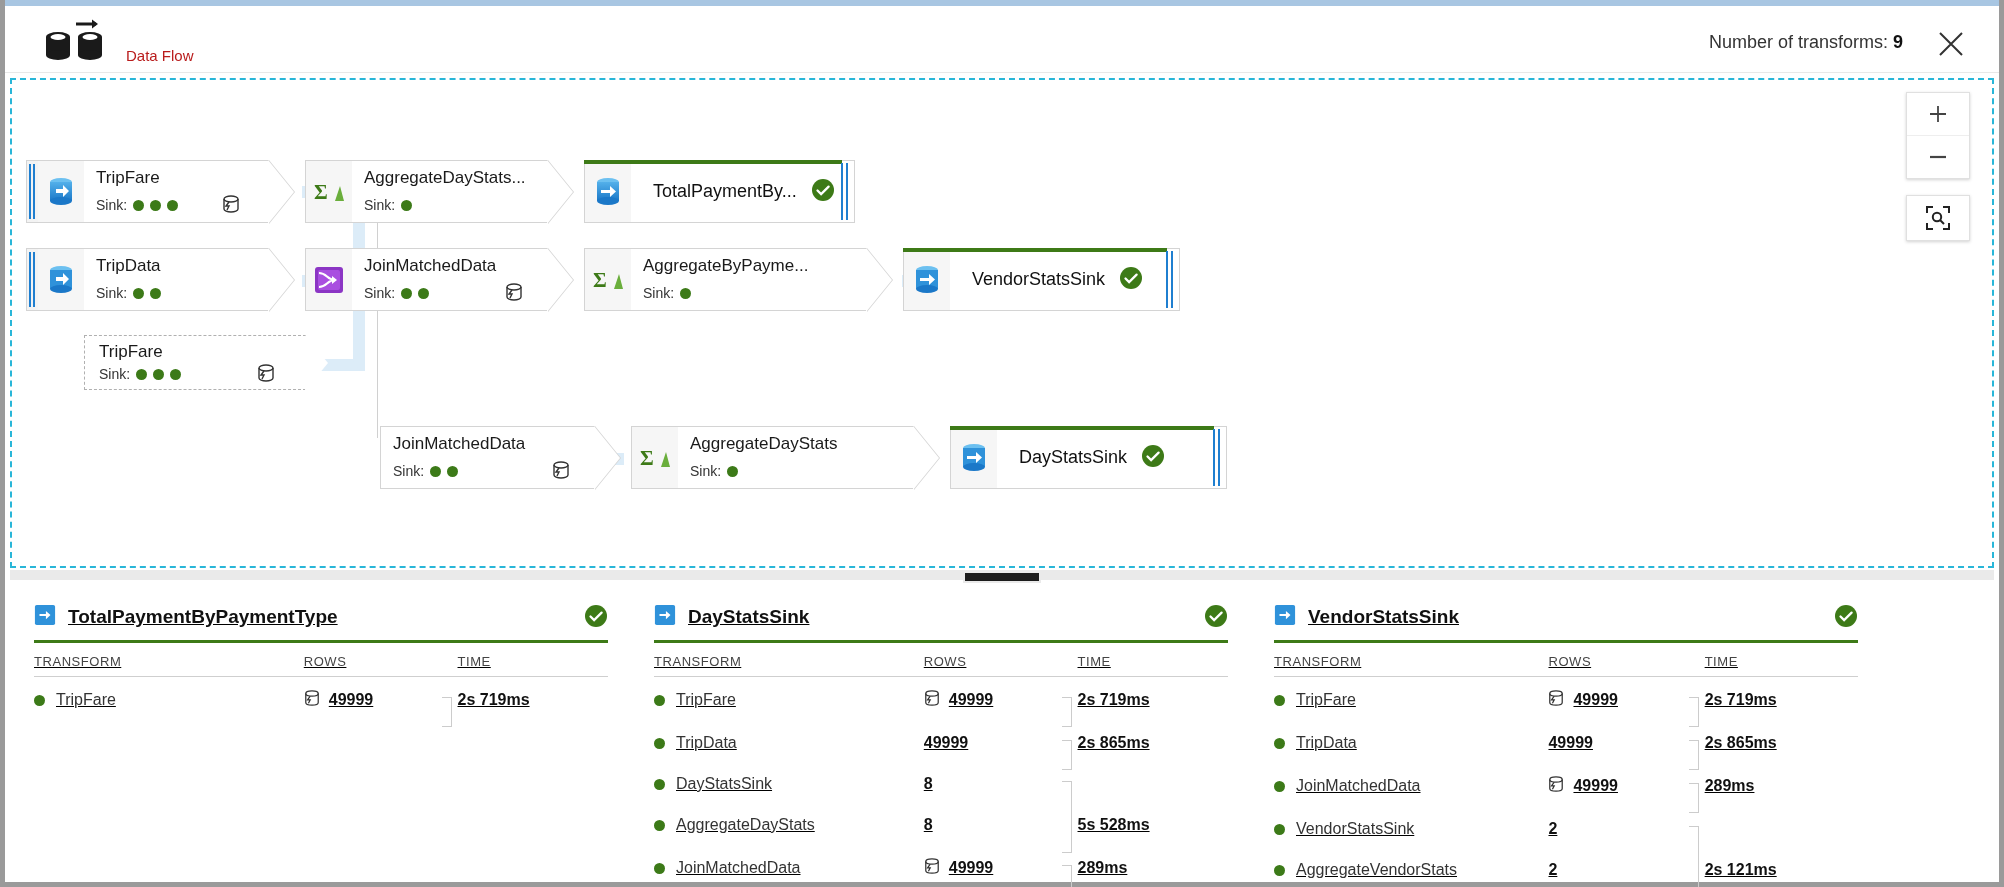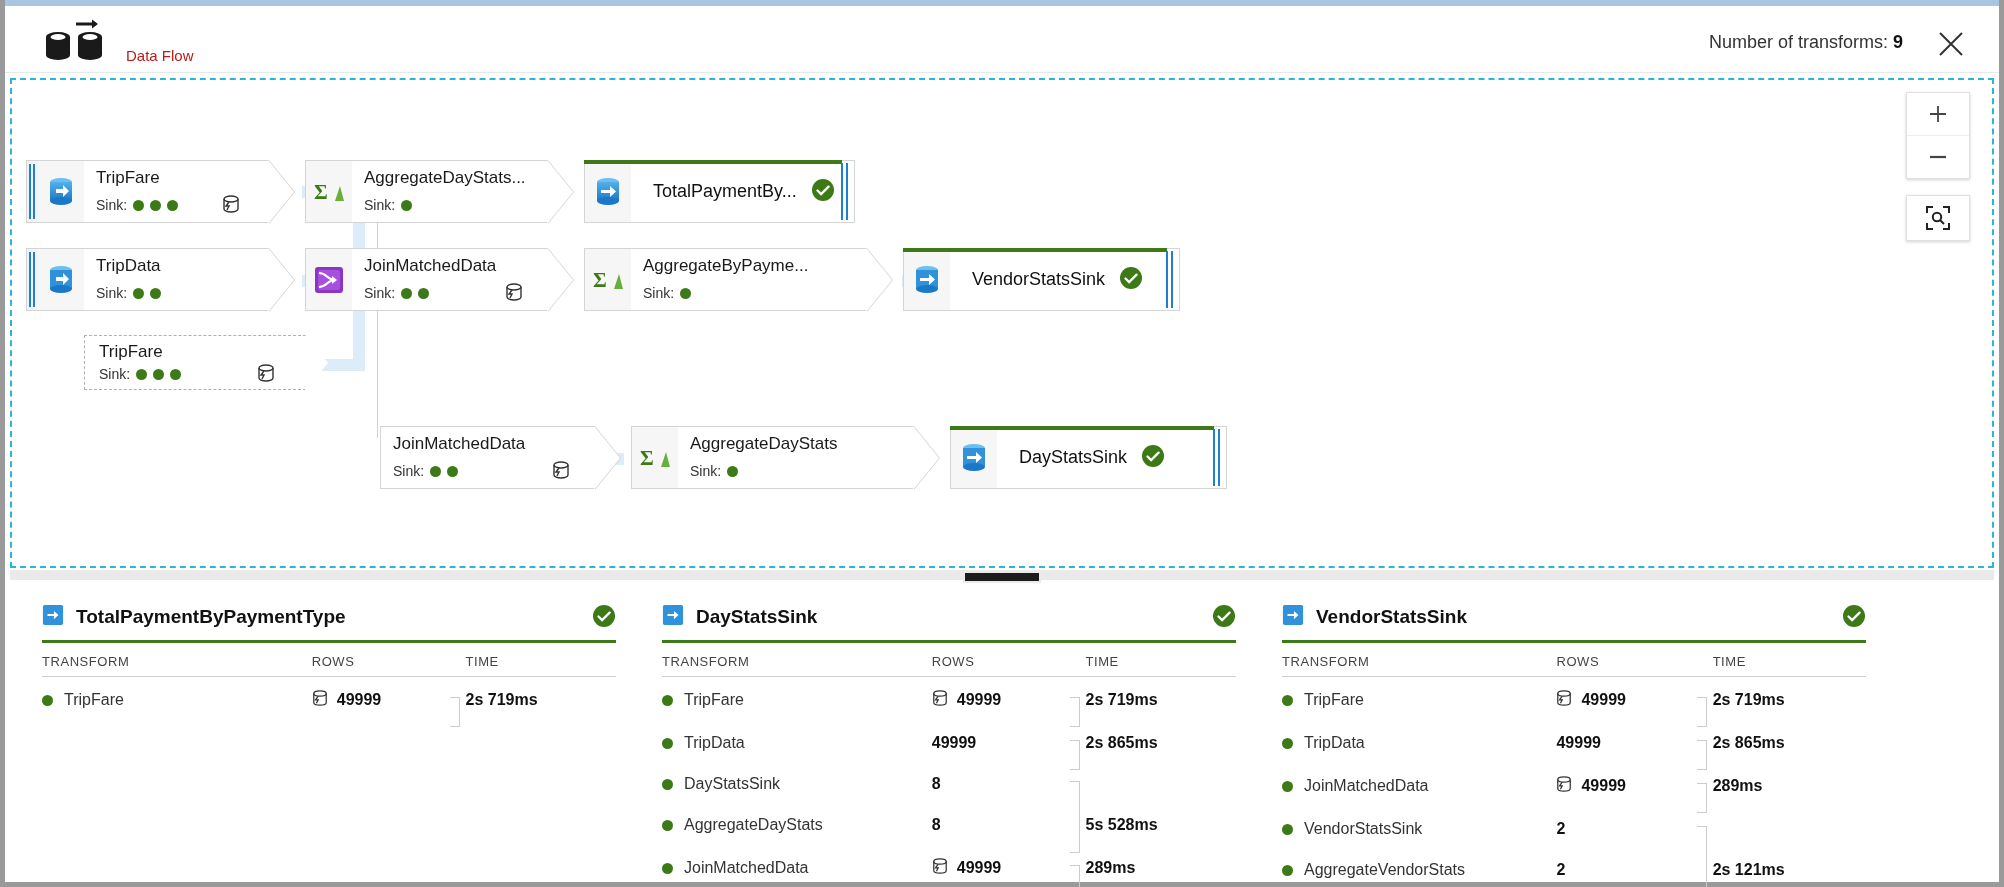--- a/index.html
+++ b/index.html
@@ -84,21 +84,21 @@
   .fitbtn{position:absolute;right:22px;top:115px;width:62px;height:44px;background:#fff;
           border:1px solid #e0e0e0;box-shadow:0 1px 3px rgba(0,0,0,.18);
           display:flex;align-items:center;justify-content:center;cursor:pointer;}
 
   
   .splitter{position:absolute;left:5px;top:570px;width:1984px;height:10px;background:#eaeaea;}
   .grip{position:absolute;left:50%;transform:translateX(-50%);top:1px;width:74px;height:8px;
         background:#1c1c1c;border:2px solid #eaeaea;cursor:row-resize;}
 
   
-  .panels{position:absolute;left:13px;top:586px;width:1984px;height:296px;display:flex;}
+  .panels{position:absolute;left:5px;top:586px;width:1984px;height:296px;display:flex;text-decoration:underline;}
   .panel{position:relative;padding:16px 22px 0 24px;box-sizing:border-box;}
   .p-head{display:flex;align-items:center;gap:12px;position:relative;height:30px;}
   .p-title{font-size:19px;font-weight:700;color:#111;white-space:nowrap;}
   .p-ok{position:absolute;right:0;top:2px;}
   .p-rule{height:3px;background:#3d7a17;margin-top:8px;}
   table{border-collapse:collapse;width:100%;margin-top:2px;}
   th{text-align:left;font-size:13px;font-weight:400;color:#444;letter-spacing:.55px;
      padding:9px 0 7px 0;border-bottom:1px solid #cfcfcf;}
   td{font-size:16px;color:#333;padding:12px 0 11px 0;vertical-align:middle;white-space:nowrap;}
   .c-tr{width:47%;}

